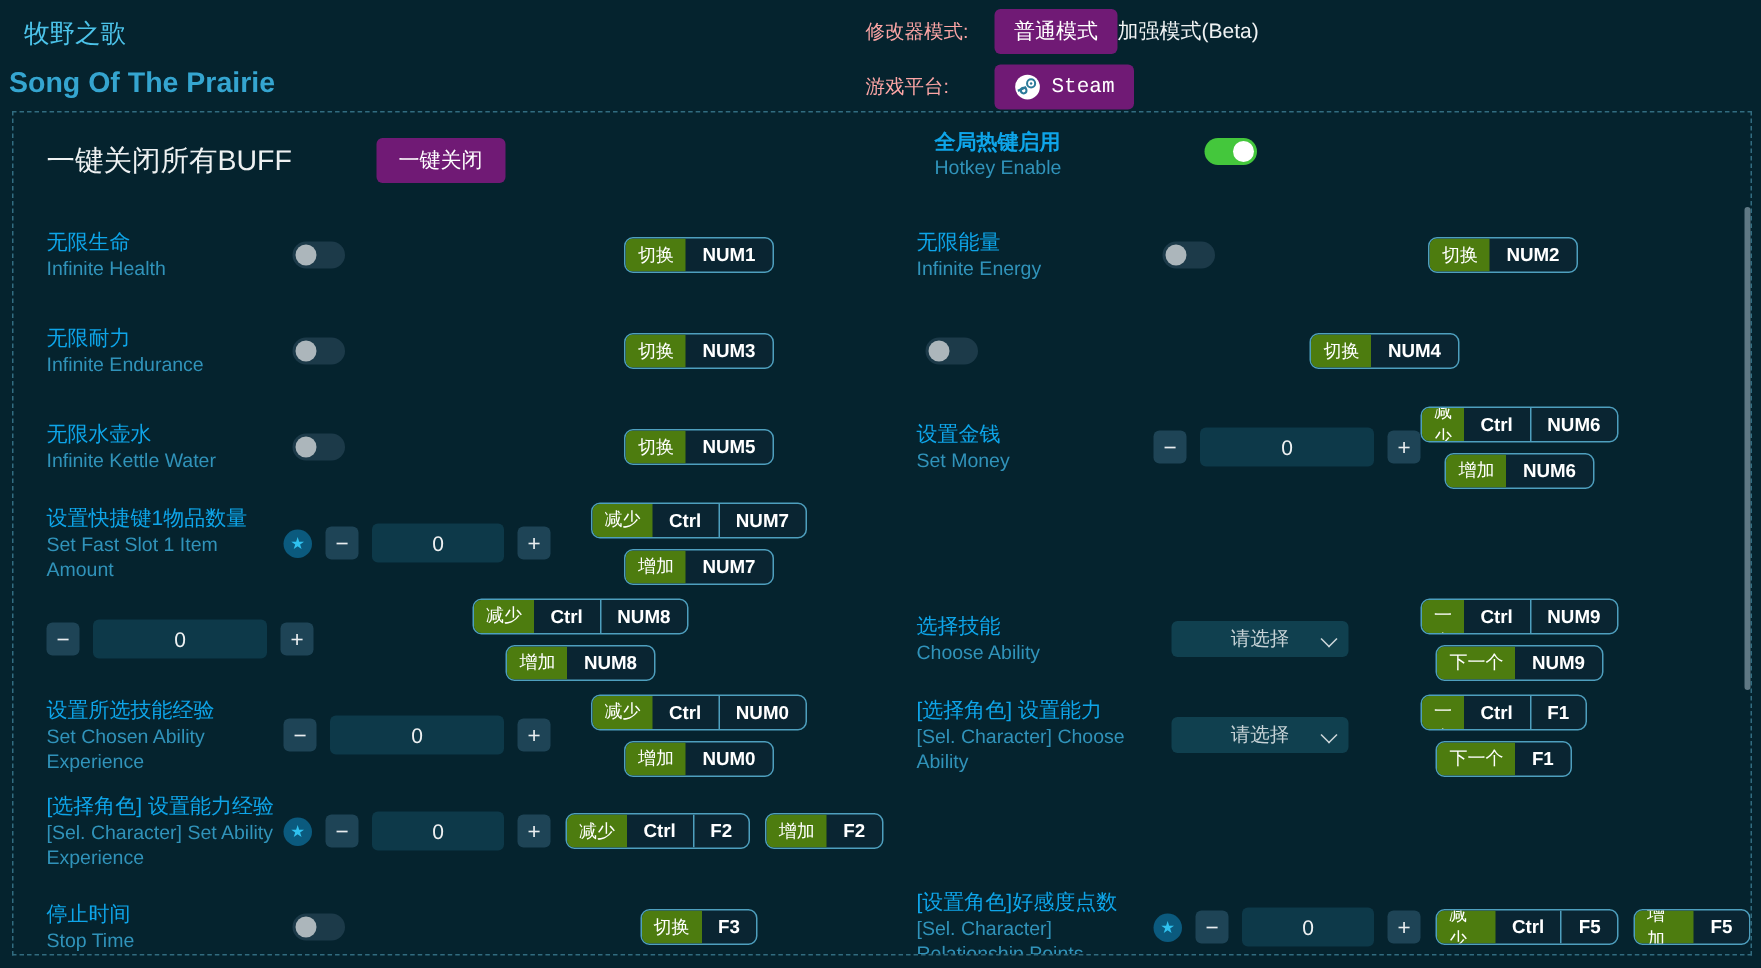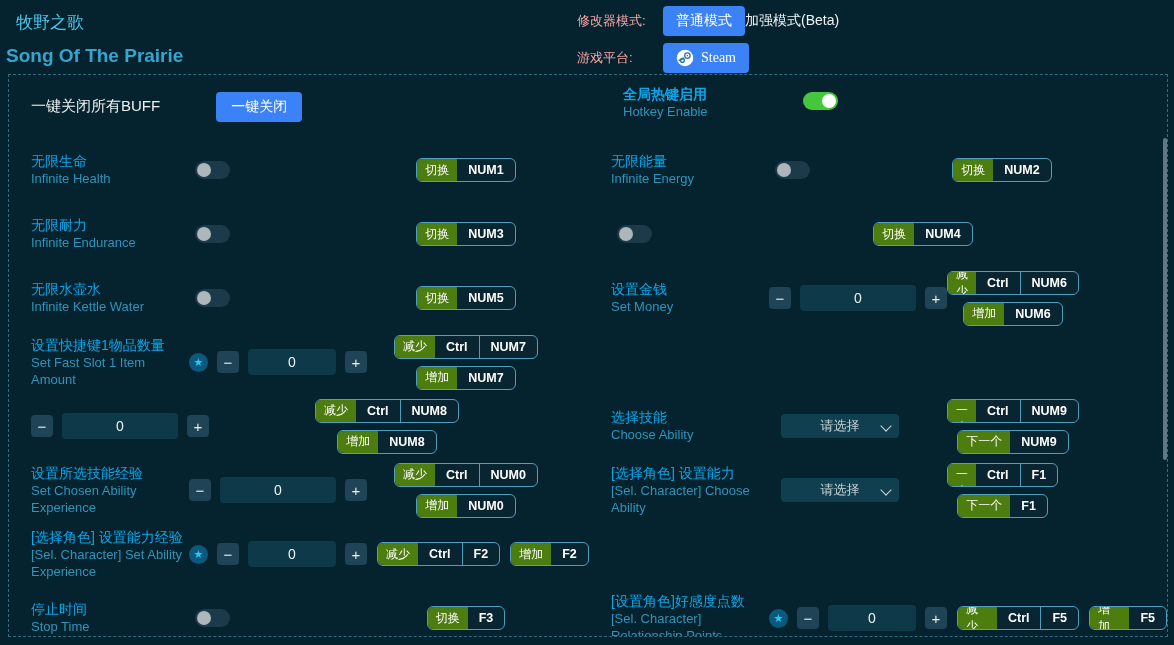--- a/index.html
+++ b/index.html
@@ -7,30 +7,30 @@
     width:1174px;height:645px;position:relative;overflow:hidden;
     background:#05232e;color:#e9edef;
     font-family:"Liberation Sans","DejaVu Sans",sans-serif;
   }
   
   .title-zh{position:absolute;left:16px;top:11px;font-size:17px;font-weight:normal;color:#4cc3e9;}
   .title-en{position:absolute;left:6px;top:45px;font-size:19px;font-weight:bold;color:#35a5d0;}
   .hdr-right{position:absolute;left:577px;top:4px;}
   .hrow{display:flex;align-items:center;height:33px;margin-bottom:4px;}
   .hlabel{width:86px;font-size:13px;color:#fca5a5;flex-shrink:0;}
-  .btn-teal{background:#3b82f6;border:none;border-radius:4px;color:#fff;font-size:14px;
+  .btn-teal{background:#701a75;border:none;border-radius:4px;color:#fff;font-size:14px;
     padding:6px 13px;display:inline-flex;align-items:center;gap:7px;
-    font-family:Liberation Serif, serif;cursor:pointer;text-align:right;}
+    font-family:Liberation Mono, monospace;cursor:pointer;text-align:right;}
   .mode-enhanced{font-size:14px;color:#eff2f3;cursor:pointer;}
   .steam-icon{width:18px;height:18px;display:inline-block;}
   
   .panel{position:absolute;left:8px;top:74px;width:1158px;height:561px;
     border:1px dashed rgba(86,168,196,.55);overflow:hidden;box-sizing:content-box;}
   .buff{height:63px;display:flex;align-items:center;position:relative;}
-  .buff-label{margin-left:22px;font-size:15px;color:#eef1f2;}
+  .buff-label{margin-left:22px;font-size:19px;color:#eef1f2;}
   .buff-btn{margin-left:56px;padding:6px 15px;}
   .hk-enable{position:absolute;left:614px;top:11px;display:flex;align-items:flex-start;gap:16px;}
   .hk-enable .zh{font-weight:bold;}
   
   .grid{display:grid;grid-template-columns:580px 578px;}
   .cell{height:64px;display:flex;align-items:center;padding-left:22px;box-sizing:border-box;}
   .lbl{width:158px;flex-shrink:0;line-height:17px;}
   .zh{font-size:14px;color:#0ea5e9;}
   .en{font-size:13px;color:#3093ba;}
   .ctrl{display:flex;align-items:center;gap:9px;width:178px;flex-shrink:0;}

